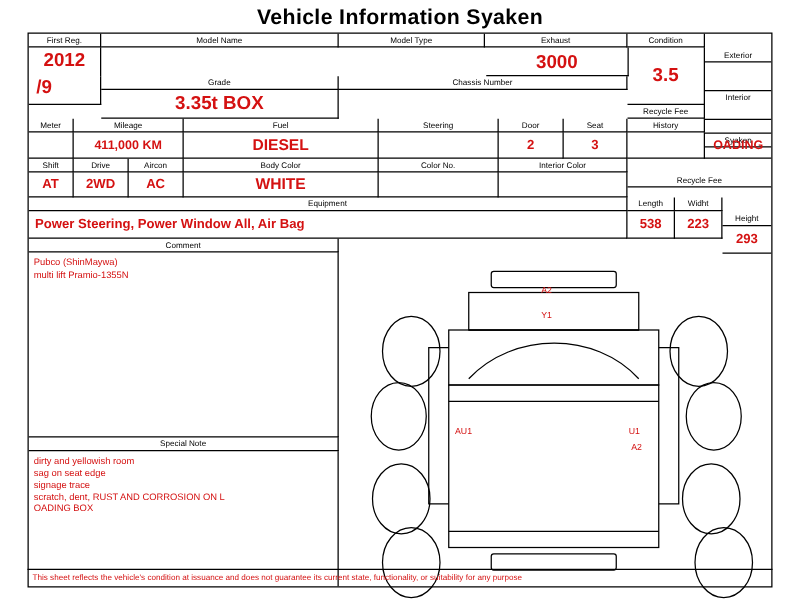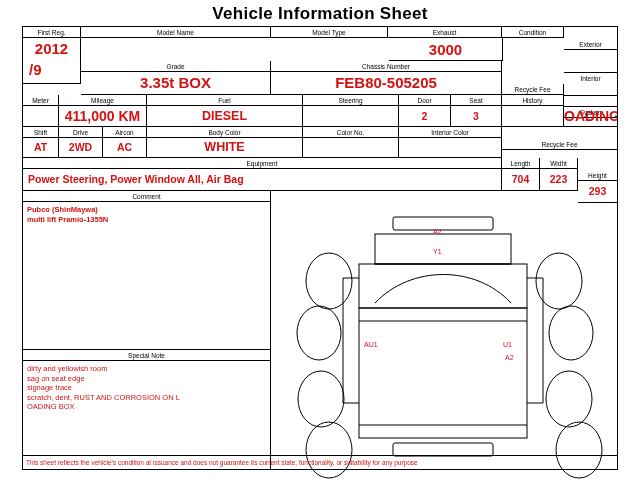--- a/index.html
+++ b/index.html
@@ -8,57 +8,57 @@
   .title{position:absolute;left:0;top:4px;width:640px;text-align:center;font-size:17px;font-weight:bold;letter-spacing:0.3px;}
   .frame{position:absolute;left:22px;top:26px;width:596px;height:444px;border:1px solid #000;box-sizing:border-box;}
   .cell{position:absolute;box-sizing:border-box;border-right:1px solid #000;border-bottom:1px solid #000;overflow:hidden;}
   .lbl{font-size:6.5px;text-align:center;line-height:9px;padding-top:1px;}
   .val{text-align:center;font-weight:bold;color:#d41111;}
   .nb{border-right:none;margin-top:12px;}
   .nbb{border-bottom:none;}
   .v16{font-size:15px;line-height:18px;}
   .v13{font-size:12.5px;line-height:15px;}
   .v11{font-size:10.5px;line-height:13px;}
-  .v9{font-size:14px;line-height:11px;}
+  .v9{font-size:10px;line-height:11px;}
   .leftpad{text-align:left;padding-left:5px;}
   .freetext{font-size:7.5px;line-height:9.5px;color:#d41111;padding:3px 4px;text-align:left;}
   .footer{position:absolute;left:22px;top:455px;width:596px;height:15px;box-sizing:border-box;border-top:1px solid #000;font-size:6.5px;color:#d41111;padding:3px 4px 0 4px;text-align:left;}
   svg.diagram{position:absolute;left:0;top:0;}
   .dlabel{font-size:7px;fill:#d41111;font-family:"Liberation Sans",sans-serif;}
 </style>
 </head>
 <body>
 
 <div id="sheet">
 
-  <div class="title">Vehicle Information Sheet</div>
+  <div class="title">Vehicle Information Syaken</div>
 
   <div class="frame">
 
     <div class="cell lbl" style="left:0;top:0;width:58px;height:11px;">First Reg.</div>
     <div class="cell lbl" style="left:58px;top:0;width:190px;height:11px;">Model Name</div>
     <div class="cell lbl" style="left:248px;top:0;width:117px;height:11px;">Model Type</div>
     <div class="cell lbl" style="left:365px;top:0;width:114px;height:11px;">Exhaust</div>
     <div class="cell lbl" style="left:479px;top:0;width:62px;height:11px;">Condition</div>
     <div class="cell lbl nb" style="left:541px;top:0;width:53px;height:11px;">Exterior</div>
 
     <div class="cell val v16" style="left:0;top:11px;width:58px;height:23px;border-bottom:none;padding-top:2px;">2012</div>
     <div class="cell val v16" style="left:0;top:34px;width:58px;height:23px;text-align:left;padding-left:6px;">/9</div>
 
     <div class="cell val v16" style="left:366px;top:11px;width:114px;height:23px;padding-top:3px;">3000</div>
 
+    <div class="cell val v16" style="left:479px;top:11px;width:62px;height:46px;padding-top:14px;">3.5</div>
 
     <div class="cell lbl nb" style="left:541px;top:11px;width:53px;height:23px;"></div>
     <div class="cell lbl nb" style="left:541px;top:34px;width:53px;height:23px;">Interior</div>
 
     <div class="cell lbl" style="left:58px;top:34px;width:190px;height:11px;">Grade</div>
     <div class="cell lbl" style="left:248px;top:34px;width:231px;height:11px;">Chassis Number</div>
 
     <div class="cell val v16" style="left:58px;top:45px;width:190px;height:23px;padding-top:2px;">3.35t BOX</div>
-    <div class="cell val v16" style="left:248px;top:45px;width:231px;height:23px;padding-top:2px;">FEB80-505205</div>
     <div class="cell lbl" style="left:479px;top:57px;width:62px;height:11px;">Recycle Fee</div>
     <div class="cell lbl nb" style="left:541px;top:57px;width:53px;height:11px;"></div>
 
     <div class="cell lbl" style="left:0;top:68px;width:36px;height:11px;">Meter</div>
     <div class="cell lbl" style="left:36px;top:68px;width:88px;height:11px;">Mileage</div>
     <div class="cell lbl" style="left:124px;top:68px;width:156px;height:11px;">Fuel</div>
     <div class="cell lbl" style="left:280px;top:68px;width:96px;height:11px;">Steering</div>
     <div class="cell lbl" style="left:376px;top:68px;width:52px;height:11px;">Door</div>
     <div class="cell lbl" style="left:428px;top:68px;width:51px;height:11px;">Seat</div>
     <div class="cell lbl" style="left:479px;top:68px;width:62px;height:11px;">History</div>
@@ -87,26 +87,26 @@
     <div class="cell val v13" style="left:124px;top:111px;width:156px;height:20px;padding-top:2px;">WHITE</div>
     <div class="cell lbl" style="left:280px;top:111px;width:96px;height:20px;"></div>
     <div class="cell lbl" style="left:376px;top:111px;width:103px;height:20px;"></div>
 
     <div class="cell lbl" style="left:0;top:131px;width:479px;height:11px;">Equipment</div>
     <div class="cell val v11 leftpad" style="left:0;top:142px;width:479px;height:22px;padding-top:4px;">Power Steering, Power Window  All, Air Bag</div>
 
     <div class="cell lbl" style="left:479px;top:131px;width:38px;height:11px;">Length</div>
     <div class="cell lbl" style="left:517px;top:131px;width:38px;height:11px;">Widht</div>
     <div class="cell lbl nb" style="left:555px;top:131px;width:39px;height:11px;">Height</div>
-    <div class="cell val v11" style="left:479px;top:142px;width:38px;height:22px;padding-top:4px;">704</div>
+    <div class="cell val v11" style="left:479px;top:142px;width:38px;height:22px;padding-top:4px;">538</div>
     <div class="cell val v11" style="left:517px;top:142px;width:38px;height:22px;padding-top:4px;">223</div>
     <div class="cell val v11 nb" style="left:555px;top:142px;width:39px;height:22px;padding-top:4px;">293</div>
 
     <div class="cell lbl" style="left:0;top:164px;width:248px;height:11px;">Comment</div>
-    <div class="cell freetext" style="left:0;top:175px;width:248px;height:148px;white-space:pre-line;font-weight:bold;">Pubco (ShinMaywa)
+    <div class="cell freetext" style="left:0;top:175px;width:248px;height:148px;white-space:pre-line;">Pubco (ShinMaywa)
 multi lift Pramio-1355N</div>
 
     <div class="cell lbl" style="left:0;top:323px;width:248px;height:11px;">Special Note</div>
     <div class="cell freetext nbb" style="left:0;top:334px;width:248px;height:108px;white-space:pre-line;">dirty and yellowish room
 sag on seat edge
 signage trace
 scratch, dent, RUST AND CORROSION ON L
 OADING BOX</div>
 
     <div class="cell nb nbb" style="left:248px;top:164px;width:346px;height:278px;">

